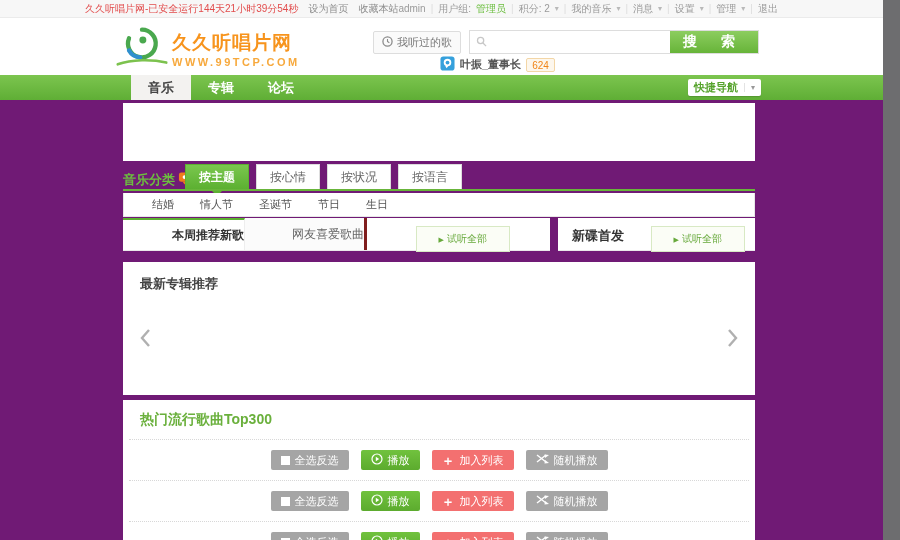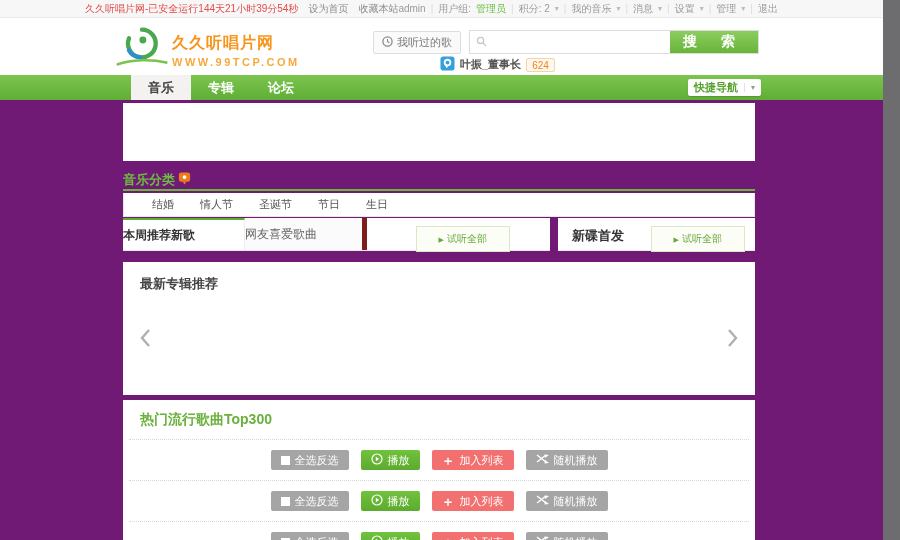--- a/index.html
+++ b/index.html
@@ -18,21 +18,21 @@
   .notice { color:#e24c4c; }
   .toplink { color:#8d8d8d; cursor:pointer; }
   .topbar-right { display:flex; align-items:center; gap:5px; white-space:nowrap; color:#9a9a9a; }
   .sep { color:#ddd; }
   .green-text { color:#6cbe3f; }
   .caret { color:#b9b9b9; font-size:8px; line-height:1; }
 
   
   .header { position:absolute; top:19px; left:0; width:883px; height:56px; background:#fff; }
   .logo { position:absolute; left:116px; top:4px; display:flex; align-items:center; gap:4px; cursor:pointer; }
-  .logo-text .title { color:#f7941d; font-weight:bold; font-size:16px; letter-spacing:1px; line-height:26px; }
+  .logo-text .title { color:#f7941d; font-weight:bold; font-size:19px; letter-spacing:1px; line-height:26px; }
   .logo-text .sub { color:#f7a93d; font-size:11px; font-weight:bold; letter-spacing:2.5px; }
 
   .search-area { position:absolute; left:373px; top:11px; display:flex; align-items:center; }
   .listened-btn { height:23px; padding:0 8px; border:1px solid #ddd; background:#fafafa; color:#777;
                   font-size:11px; display:flex; gap:4px; align-items:center; border-radius:2px;
                   margin-right:8px; cursor:pointer; }
   .search-box { display:flex; width:290px; height:24px; border:1px solid #ddd; background:#fff; }
   .search-input-wrap { flex:1; display:flex; align-items:center; gap:5px; padding:0 6px; }
   .search-input-wrap input { border:none; outline:none; flex:1; font-size:12px; min-width:0; background:transparent; }
   .search-btn { width:88px; border:none; background:linear-gradient(#8ccd5f,#67b439); color:#fff;
@@ -69,24 +69,24 @@
   .cat-tab.active::after { content:""; position:absolute; left:50%; bottom:-12px; margin-left:-5px;
                            border:5px solid transparent; border-top-color:#5cb031; }
   .cat-sub { position:absolute; left:123px; top:93px; width:632px; height:24px; background:#fff;
              border:1px solid #e8e8e8; border-top:none; display:flex; align-items:center; gap:26px;
              padding-left:28px; font-size:11px; color:#555; }
   .cat-sub span { cursor:pointer; }
 
   
   .panel-left { position:absolute; left:123px; top:118px; width:427px; height:33px; background:#fff;
                 border-bottom:1px solid #e9e9e9; display:flex; }
-  .ptab { width:122px; text-align:left; font-size:12px; cursor:pointer; }
+  .ptab { width:122px; text-align:right; font-size:12px; cursor:pointer; }
   .ptab.active { border-top:2px solid #5cb031; line-height:30px; font-weight:bold; color:#333;
                  border-right:1px solid #eee; }
-  .ptab.idle { line-height:33px; color:#666; background:#fbfbfb; border-right:5px solid #7f1d1d; }
+  .ptab.idle { line-height:33px; color:#666; background:#fbfbfb; border-right:3px solid #7f1d1d; }
   .listen-all { position:absolute; top:8px; height:26px; border:1px solid #d8e9c4; background:#fbfdf6;
                 color:#67a93b; font-size:10px; display:inline-flex; align-items:center; gap:3px;
                 padding:0 22px; cursor:pointer; }
   .listen-all .tri { font-size:7px; color:#67a93b; line-height:1; }
   .panel-left .listen-all { right:40px; }
   .panel-right { position:absolute; left:558px; top:118px; width:197px; height:33px; background:#fff;
                  border-bottom:1px solid #e9e9e9; }
   .panel-right-title { position:absolute; left:14px; top:9px; font-size:13px; font-weight:bold; color:#333; }
   .panel-right .listen-all { right:10px; }
 
@@ -220,20 +220,26 @@
       <span class="category-title">
         <span>音乐分类</span>
         <span>
           <svg width="13" height="13" viewBox="0 0 14 14">
             <rect x="1" y="0.5" width="12" height="10" rx="2.5" fill="#ef7c1b"></rect>
             <path d="M5 10.5 L7 13.5 L9 10.5 Z" fill="#ef7c1b"></path>
             <circle cx="7" cy="5.5" r="2" fill="#fff"></circle>
           </svg>
         </span>
       </span>
+      <span class="cat-tabs">
+        <span class="cat-tab active">按主题</span>
+        <span class="cat-tab">按心情</span>
+        <span class="cat-tab">按状况</span>
+        <span class="cat-tab">按语言</span>
+      </span>
     </div>
     <div class="cat-sub">
       <span>结婚</span>
       <span>情人节</span>
       <span>圣诞节</span>
       <span>节日</span>
       <span>生日</span>
     </div>
 
     <div class="panel-left">

